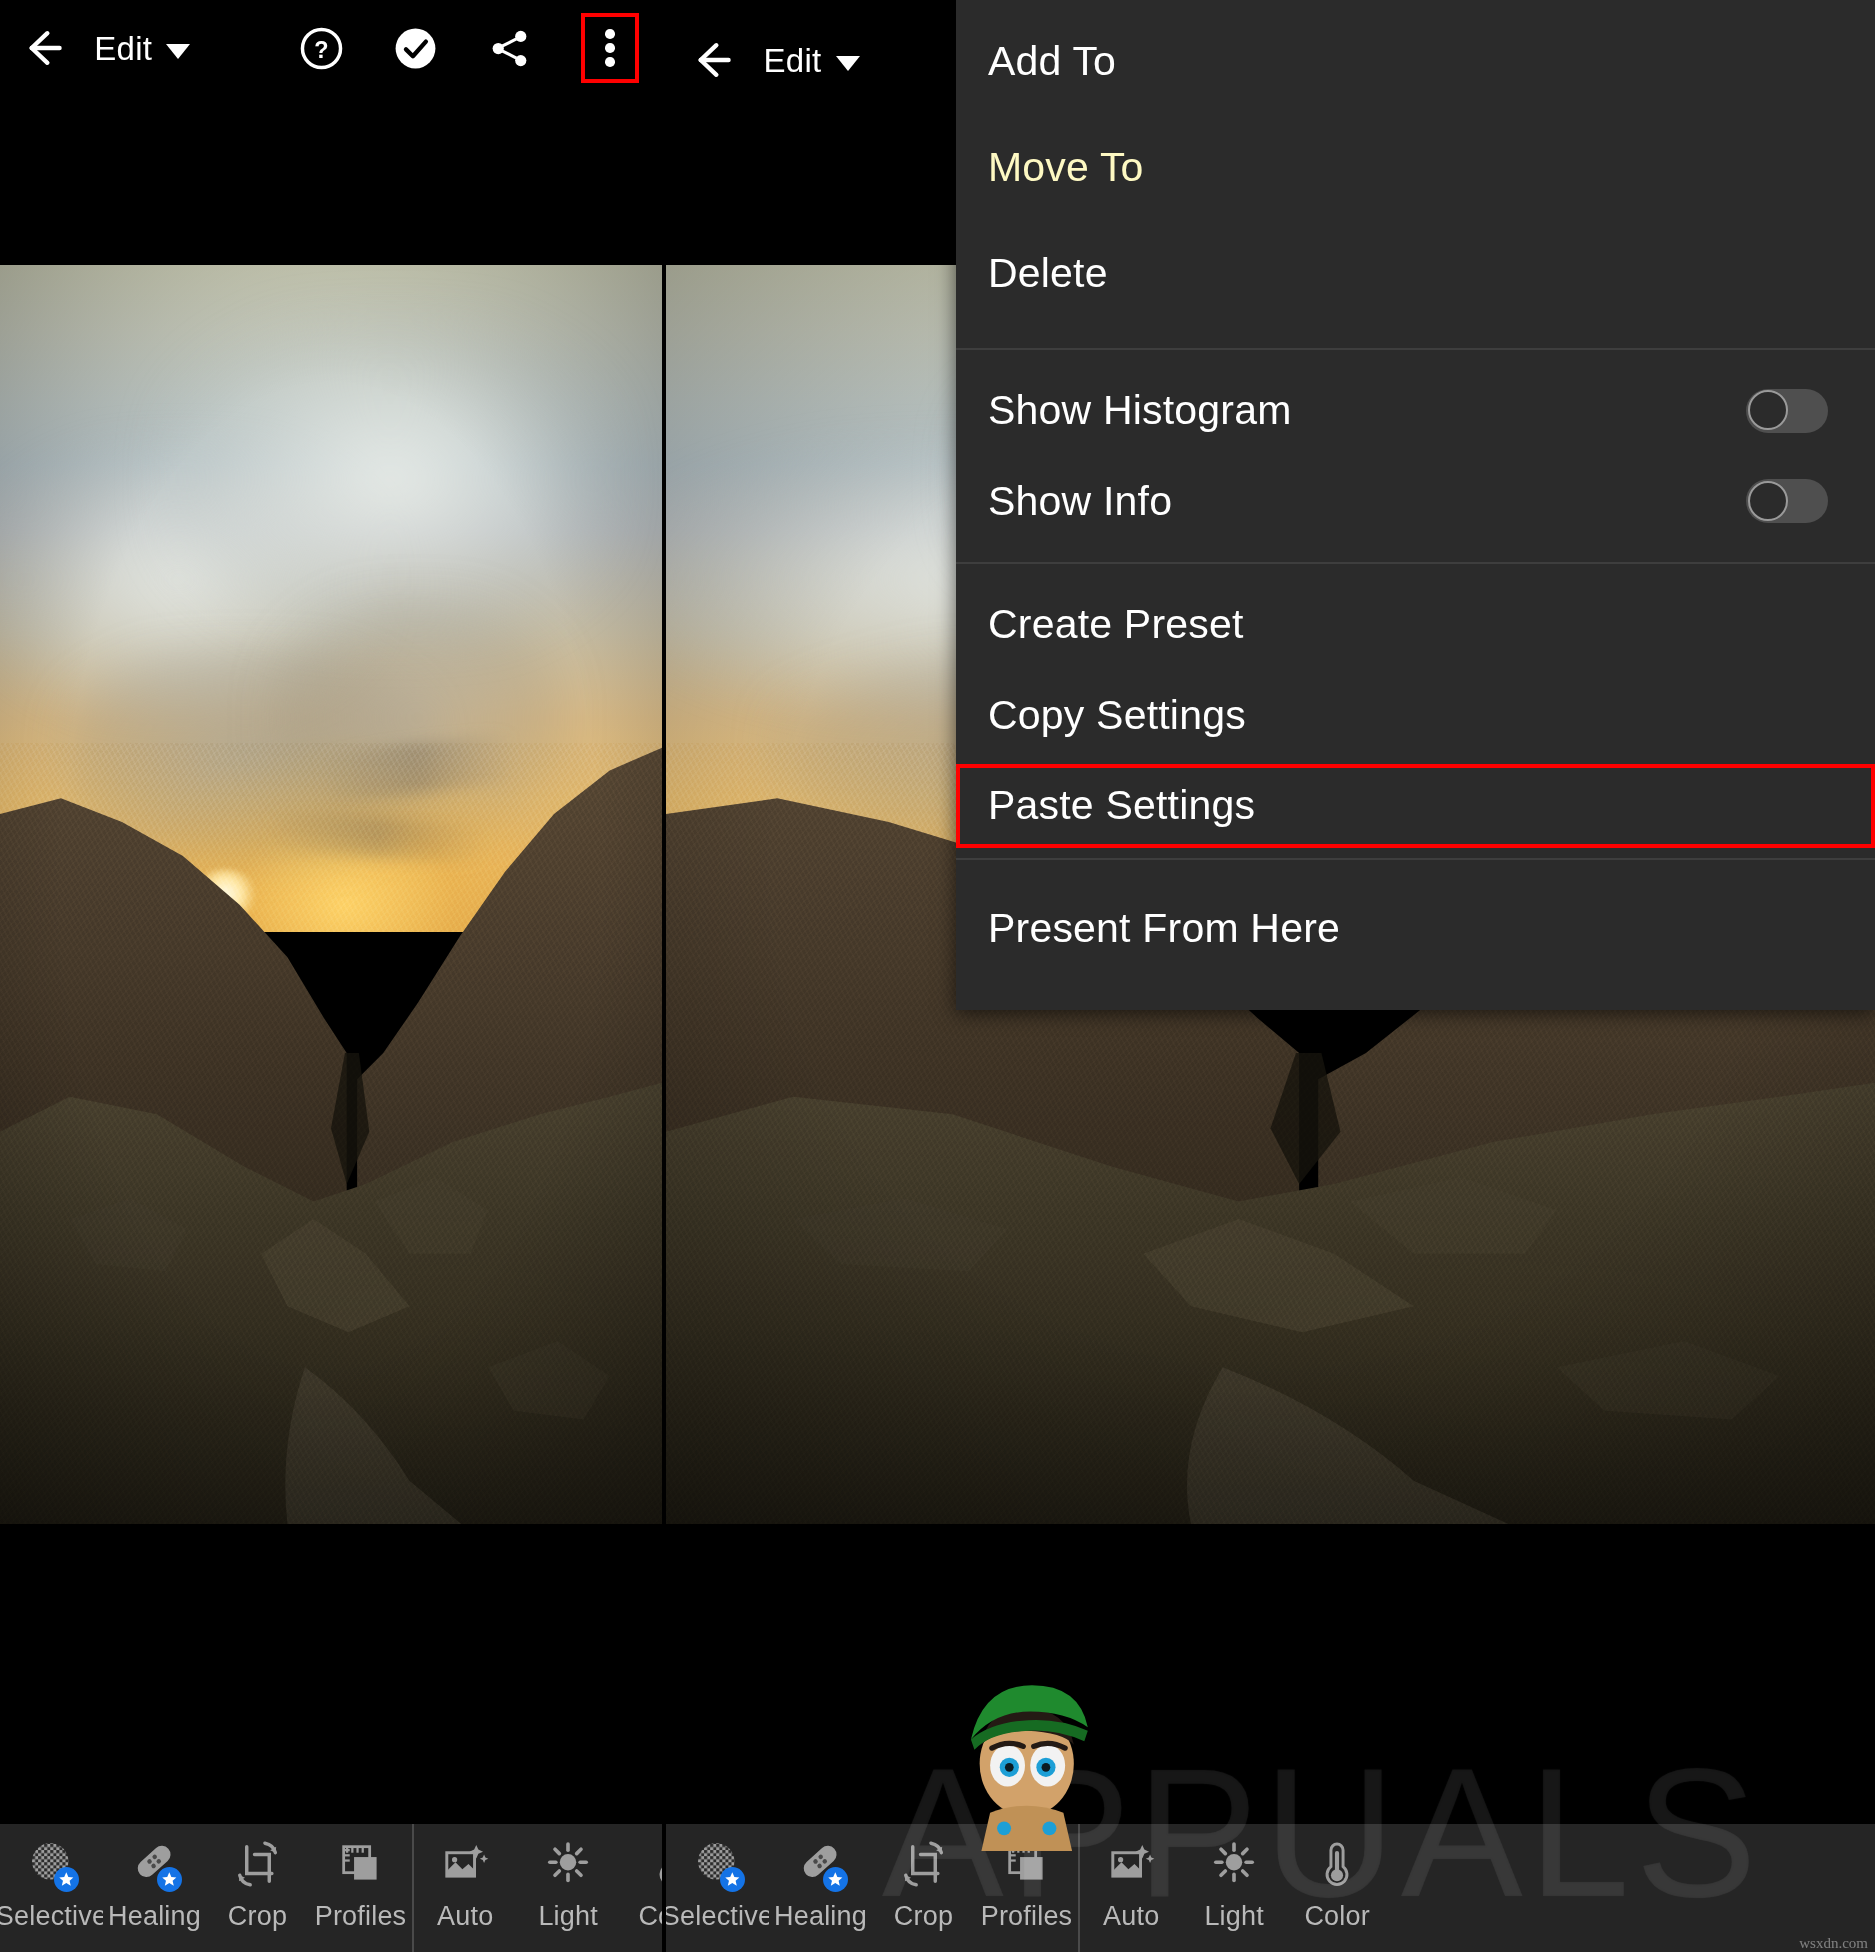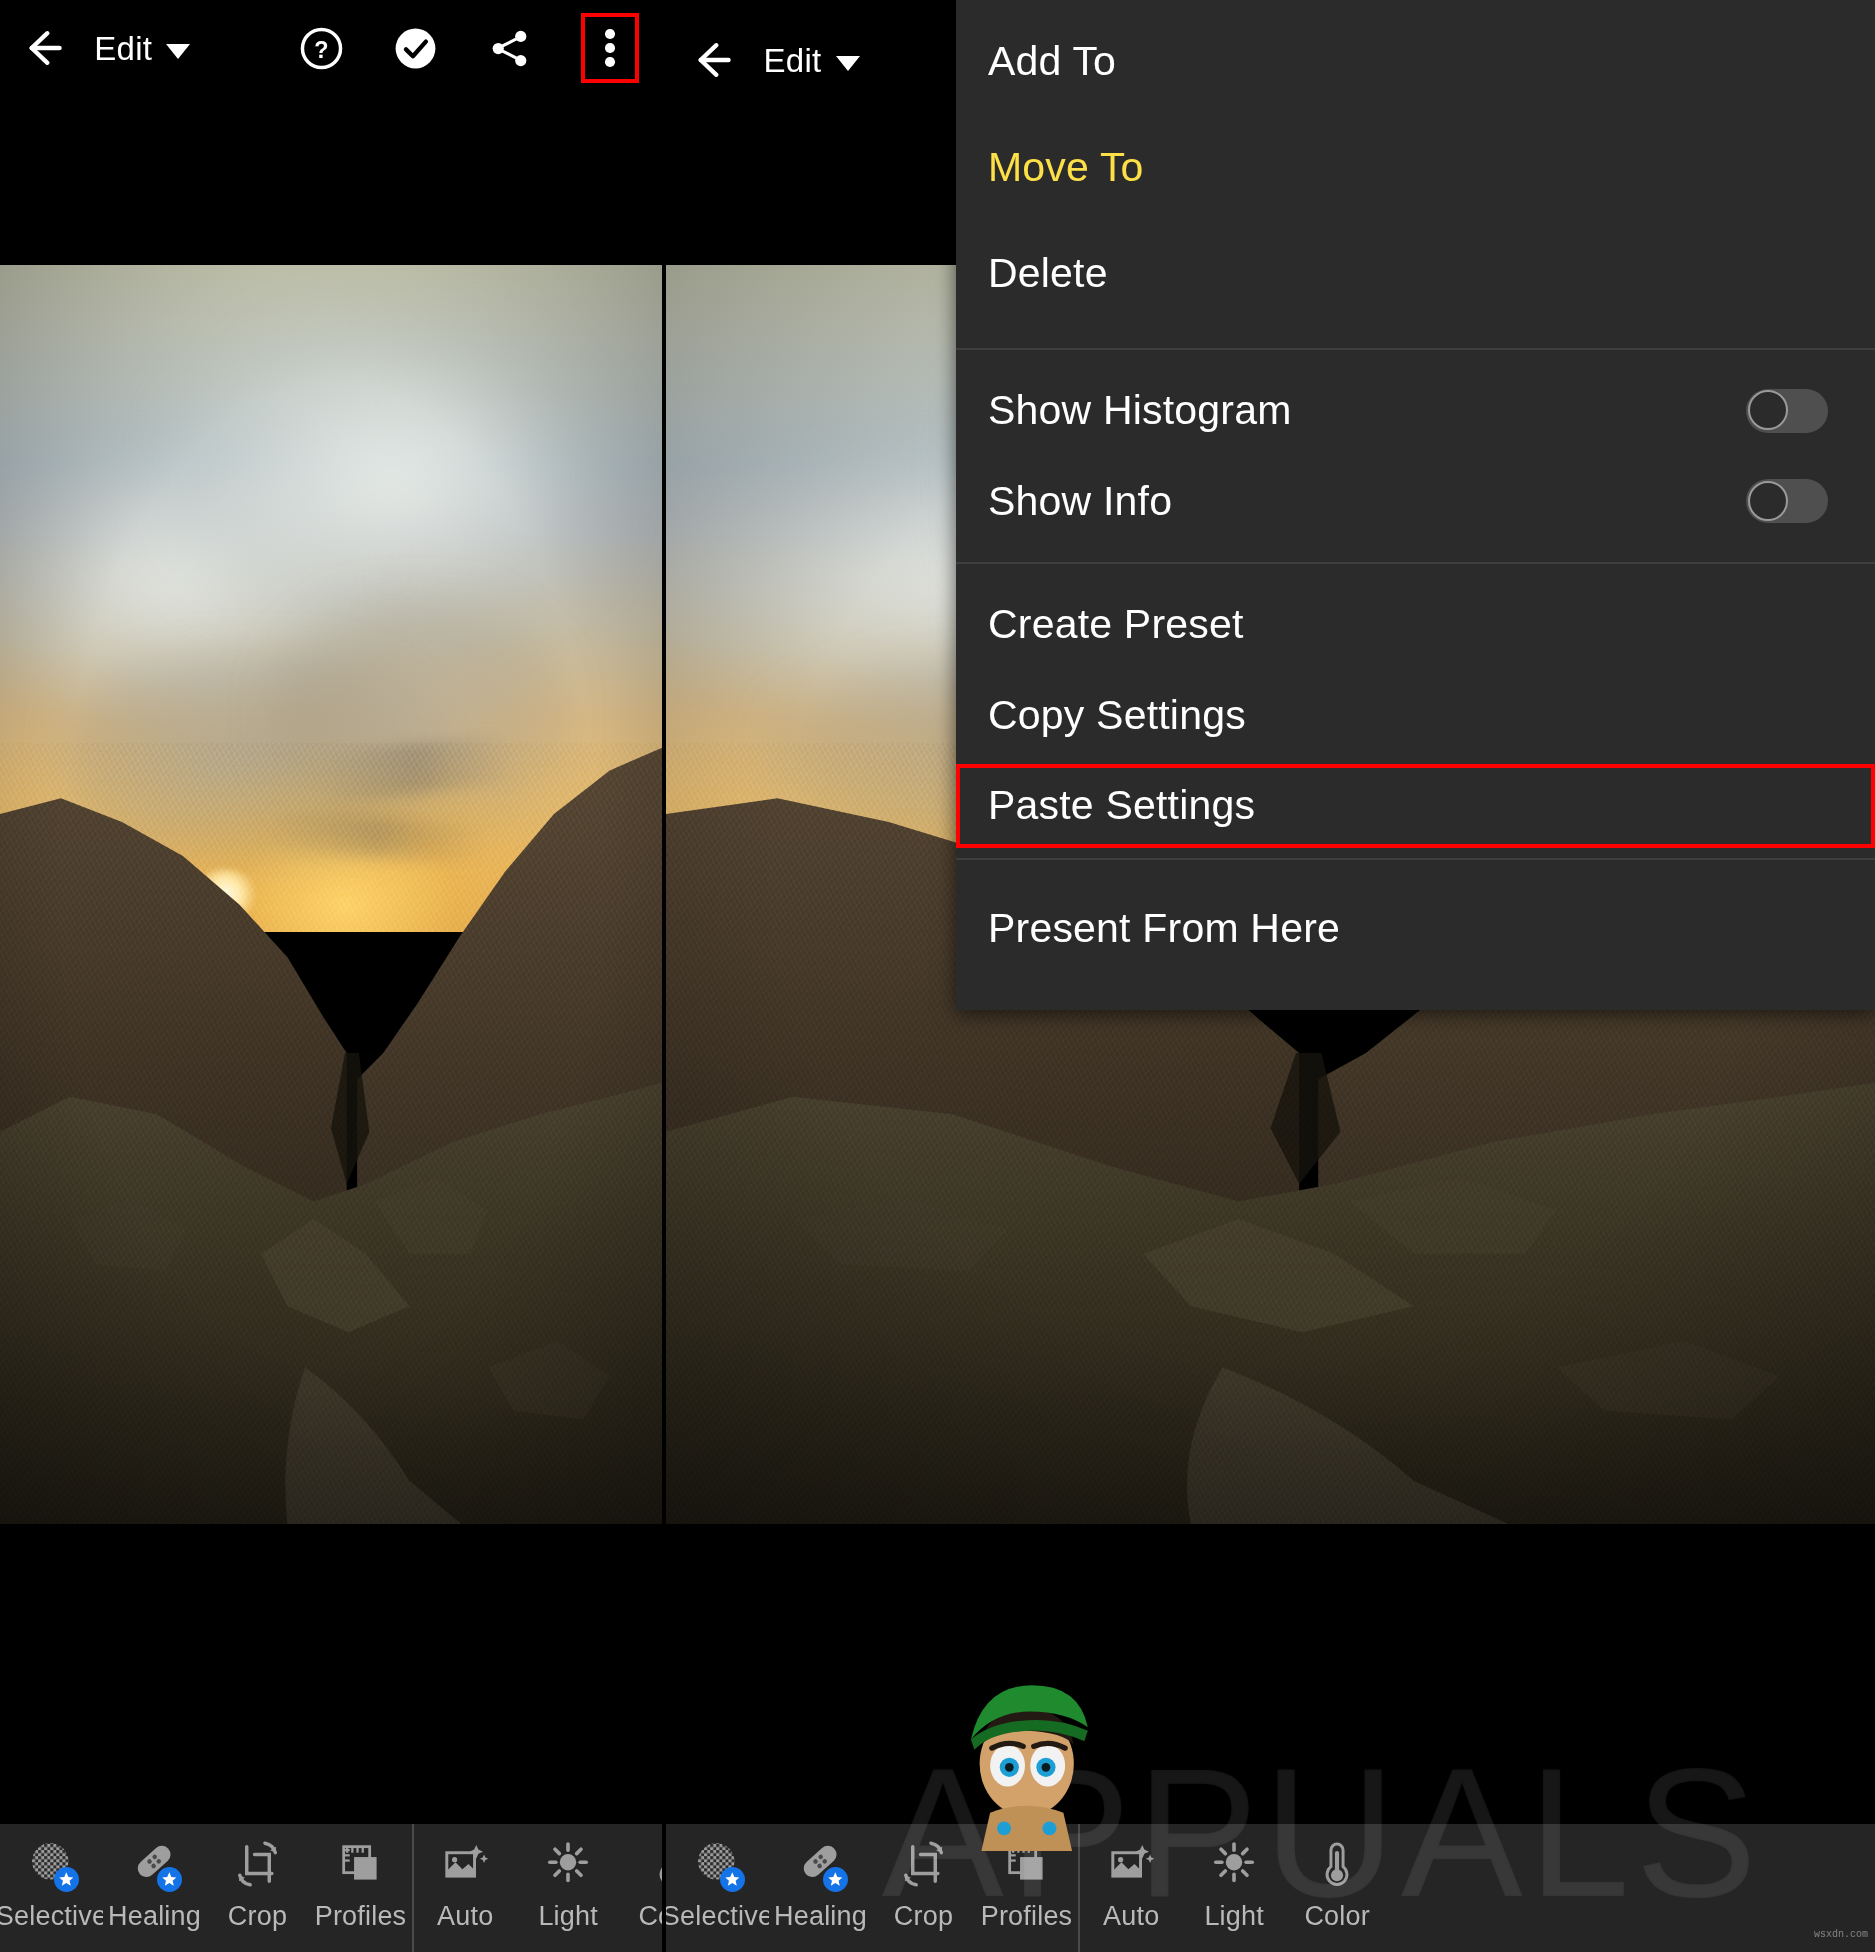--- a/index.html
+++ b/index.html
@@ -175,21 +175,21 @@
   .menu-section { padding:2px; }
   .menu-sep { height:1.7px; background:#3e3e3e; margin:0; }
   .menu-item {
     height:80px; display:flex; align-items:center;
     padding:0 0 0 30px; cursor:pointer; position:relative;
   }
   .menu-item .mi-label {
     font-size:41px; color:#ffffff; letter-spacing:0.2px; line-height:1;
     font-family:"Liberation Sans", sans-serif; font-weight:400;
   }
-  .menu-item.disabled .mi-label { color:#fde047; }
+  .menu-item.disabled .mi-label { color:#fef9c3; }
   .menu-item.highlighted {
     outline:4.4px solid #ff0000; outline-offset:-2.6px;
   }
   .mi-spacer { flex:1 1 auto; }
   .toggle {
     width:82px; height:44px; border-radius:22px; background:#4f4f4f;
     position:relative; margin-right:45px; flex:0 0 auto; cursor:pointer;
   }
   .toggle .knob {
     position:absolute; left:1.7px; top:1.7px; width:40px; height:40px;
@@ -210,23 +210,23 @@
   }
   #wm-text {
     position:absolute; left:8.7px; top:94px;
     font-size:183px; font-weight:400; letter-spacing:5.2px;
     color:rgba(255,255,255,.055);
     font-family:"Liberation Sans", sans-serif;
     text-shadow:0 0 1.7px rgba(255,255,255,.04);
   }
   #wm-mascot { position:absolute; left:77px; top:0px; width:157px; height:218px; }
   #wm-credit {
-    position:absolute; right:7px; bottom:13px;
-    font-size:10px; color:rgba(255,255,255,.42);
-    font-family:Liberation Mono, monospace;
+    position:absolute; right:7px; bottom:1px;
+    font-size:15px; color:rgba(255,255,255,.42);
+    font-family:Liberation Serif, serif;
   }
 </style>
 </head>
 <body>
 
 <div class="screen" id="screen-left">
 
   <div class="appbar">
     <div class="appbar-row" id="bar-left-row">
       <div class="back-arrow">

